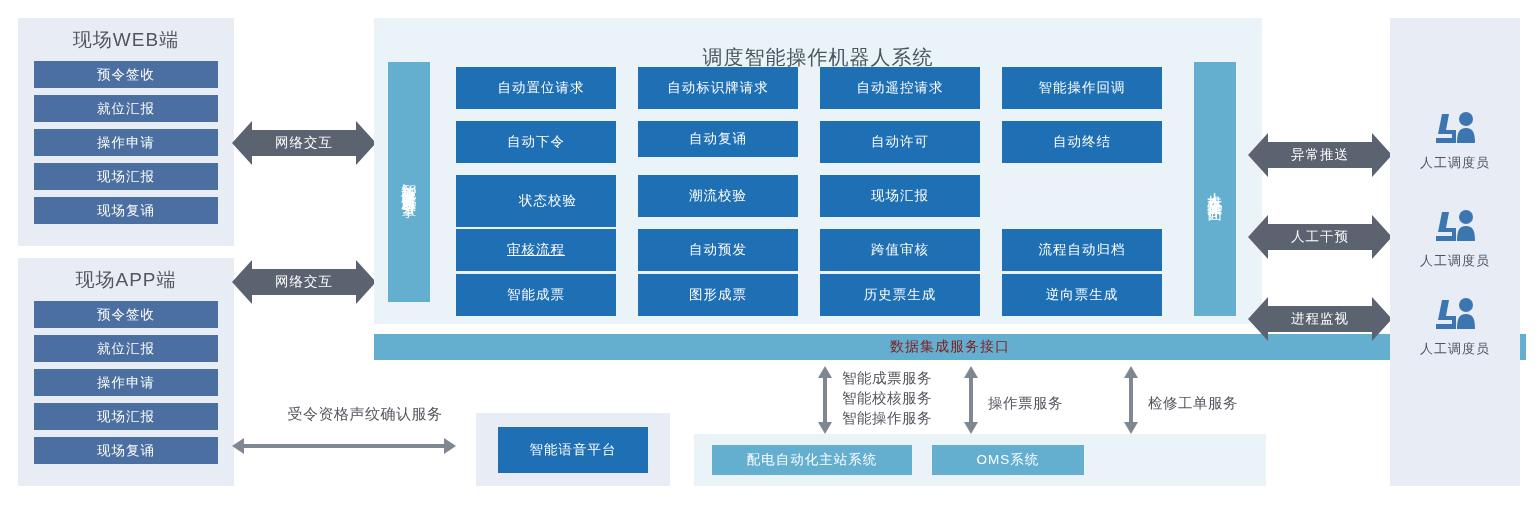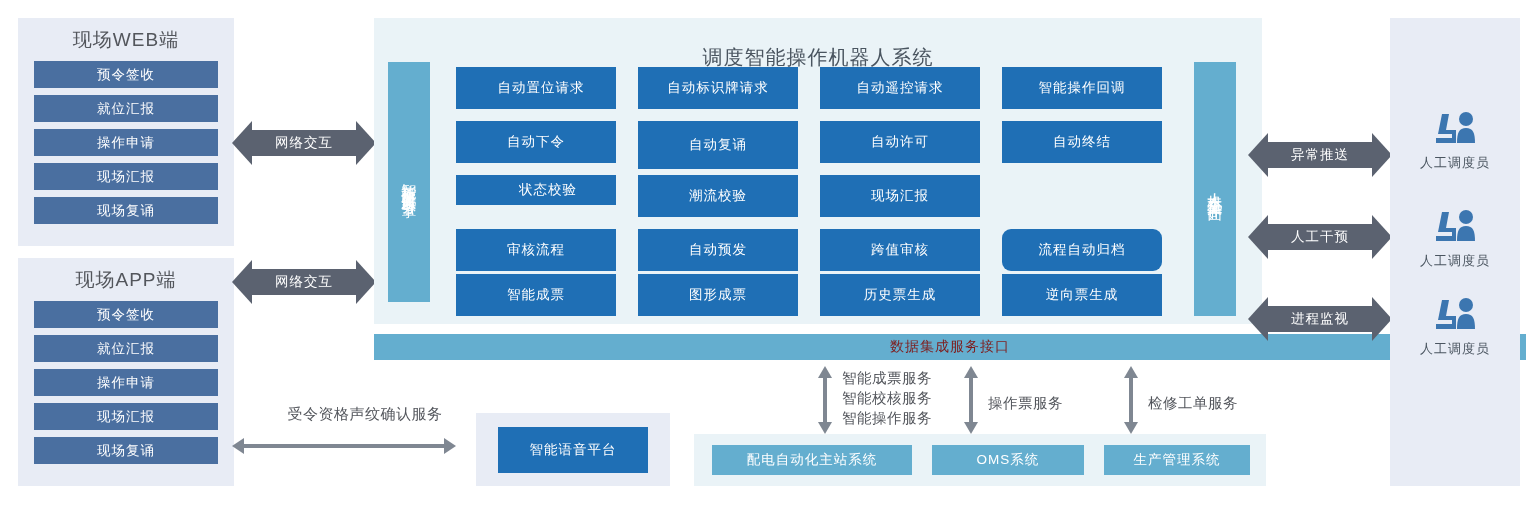--- a/index.html
+++ b/index.html
@@ -141,33 +141,33 @@
 <div class="abs vbar" style="left:388px;top:62px;width:42px;height:240px;">智能操作机器人服务引擎</div>
 
 <div class="abs vbar" style="left:1194px;top:62px;width:42px;height:254px;">人机交互工作界面</div>
 
 <div class="abs card" style="left:456px;top:67px;width:160px;height:42px;padding-left:10px;">自动置位请求</div>
 <div class="abs card" style="left:638px;top:67px;width:160px;height:42px;">自动标识牌请求</div>
 <div class="abs card" style="left:820px;top:67px;width:160px;height:42px;">自动遥控请求</div>
 <div class="abs card" style="left:1002px;top:67px;width:160px;height:42px;">智能操作回调</div>
 
 <div class="abs card" style="left:456px;top:121px;width:160px;height:42px;">自动下令</div>
-<div class="abs card" style="left:638px;top:121px;width:160px;height:48px;">自动复诵</div>
+<div class="abs card" style="left:638px;top:121px;width:160px;height:36px;">自动复诵</div>
 <div class="abs card" style="left:820px;top:121px;width:160px;height:42px;">自动许可</div>
 <div class="abs card" style="left:1002px;top:121px;width:160px;height:42px;">自动终结</div>
 
-<div class="abs card" style="left:456px;top:175px;width:160px;height:30px;padding-left:24px;">状态校验</div>
+<div class="abs card" style="left:456px;top:175px;width:160px;height:52px;padding-left:24px;">状态校验</div>
 <div class="abs card" style="left:638px;top:175px;width:160px;height:42px;">潮流校验</div>
 <div class="abs card" style="left:820px;top:175px;width:160px;height:42px;">现场汇报</div>
 <div class="abs card empty" style="left:1002px;top:175px;width:160px;height:42px;"></div>
 
-<div class="abs card" style="left:456px;top:229px;width:160px;height:42px;">审核流程</div>
+<div class="abs card" style="left:456px;top:229px;width:160px;height:42px;text-decoration:underline;">审核流程</div>
 <div class="abs card" style="left:638px;top:229px;width:160px;height:42px;">自动预发</div>
 <div class="abs card" style="left:820px;top:229px;width:160px;height:42px;">跨值审核</div>
-<div class="abs card" style="left:1002px;top:229px;width:160px;height:42px;border-radius:9px;">流程自动归档</div>
+<div class="abs card" style="left:1002px;top:229px;width:160px;height:42px;">流程自动归档</div>
 
 <div class="abs card" style="left:456px;top:274px;width:160px;height:42px;">智能成票</div>
 <div class="abs card" style="left:638px;top:274px;width:160px;height:42px;">图形成票</div>
 <div class="abs card" style="left:820px;top:274px;width:160px;height:42px;">历史票生成</div>
 <div class="abs card" style="left:1002px;top:274px;width:160px;height:42px;">逆向票生成</div>
 
 <div class="abs databar" style="left:374px;top:334px;width:1152px;height:26px;">数据集成服务接口</div>
 
 <div class="abs darrow" style="left:1248px;top:126px;width:144px;height:58px;">
   <div class="bar"></div>
@@ -256,14 +256,13 @@
   <div class="hd r"></div>
 </div>
 
 <div class="abs voicebox" style="left:476px;top:413px;width:194px;height:73px;">
   <div class="voicebtn abs" style="left:22px;top:14px;width:150px;height:46px;">智能语音平台</div>
 </div>
 
 <div class="abs sysbox" style="left:694px;top:434px;width:572px;height:52px;">
   <div class="tealbtn abs" style="left:18px;top:11px;width:200px;height:30px;">配电自动化主站系统</div>
   <div class="tealbtn abs" style="left:238px;top:11px;width:152px;height:30px;">OMS系统</div>
-  <div class="tealbtn abs" style="left:410px;top:11px;width:146px;height:30px;">生产管理系统</div>
 </div>
 
 </body></html>

